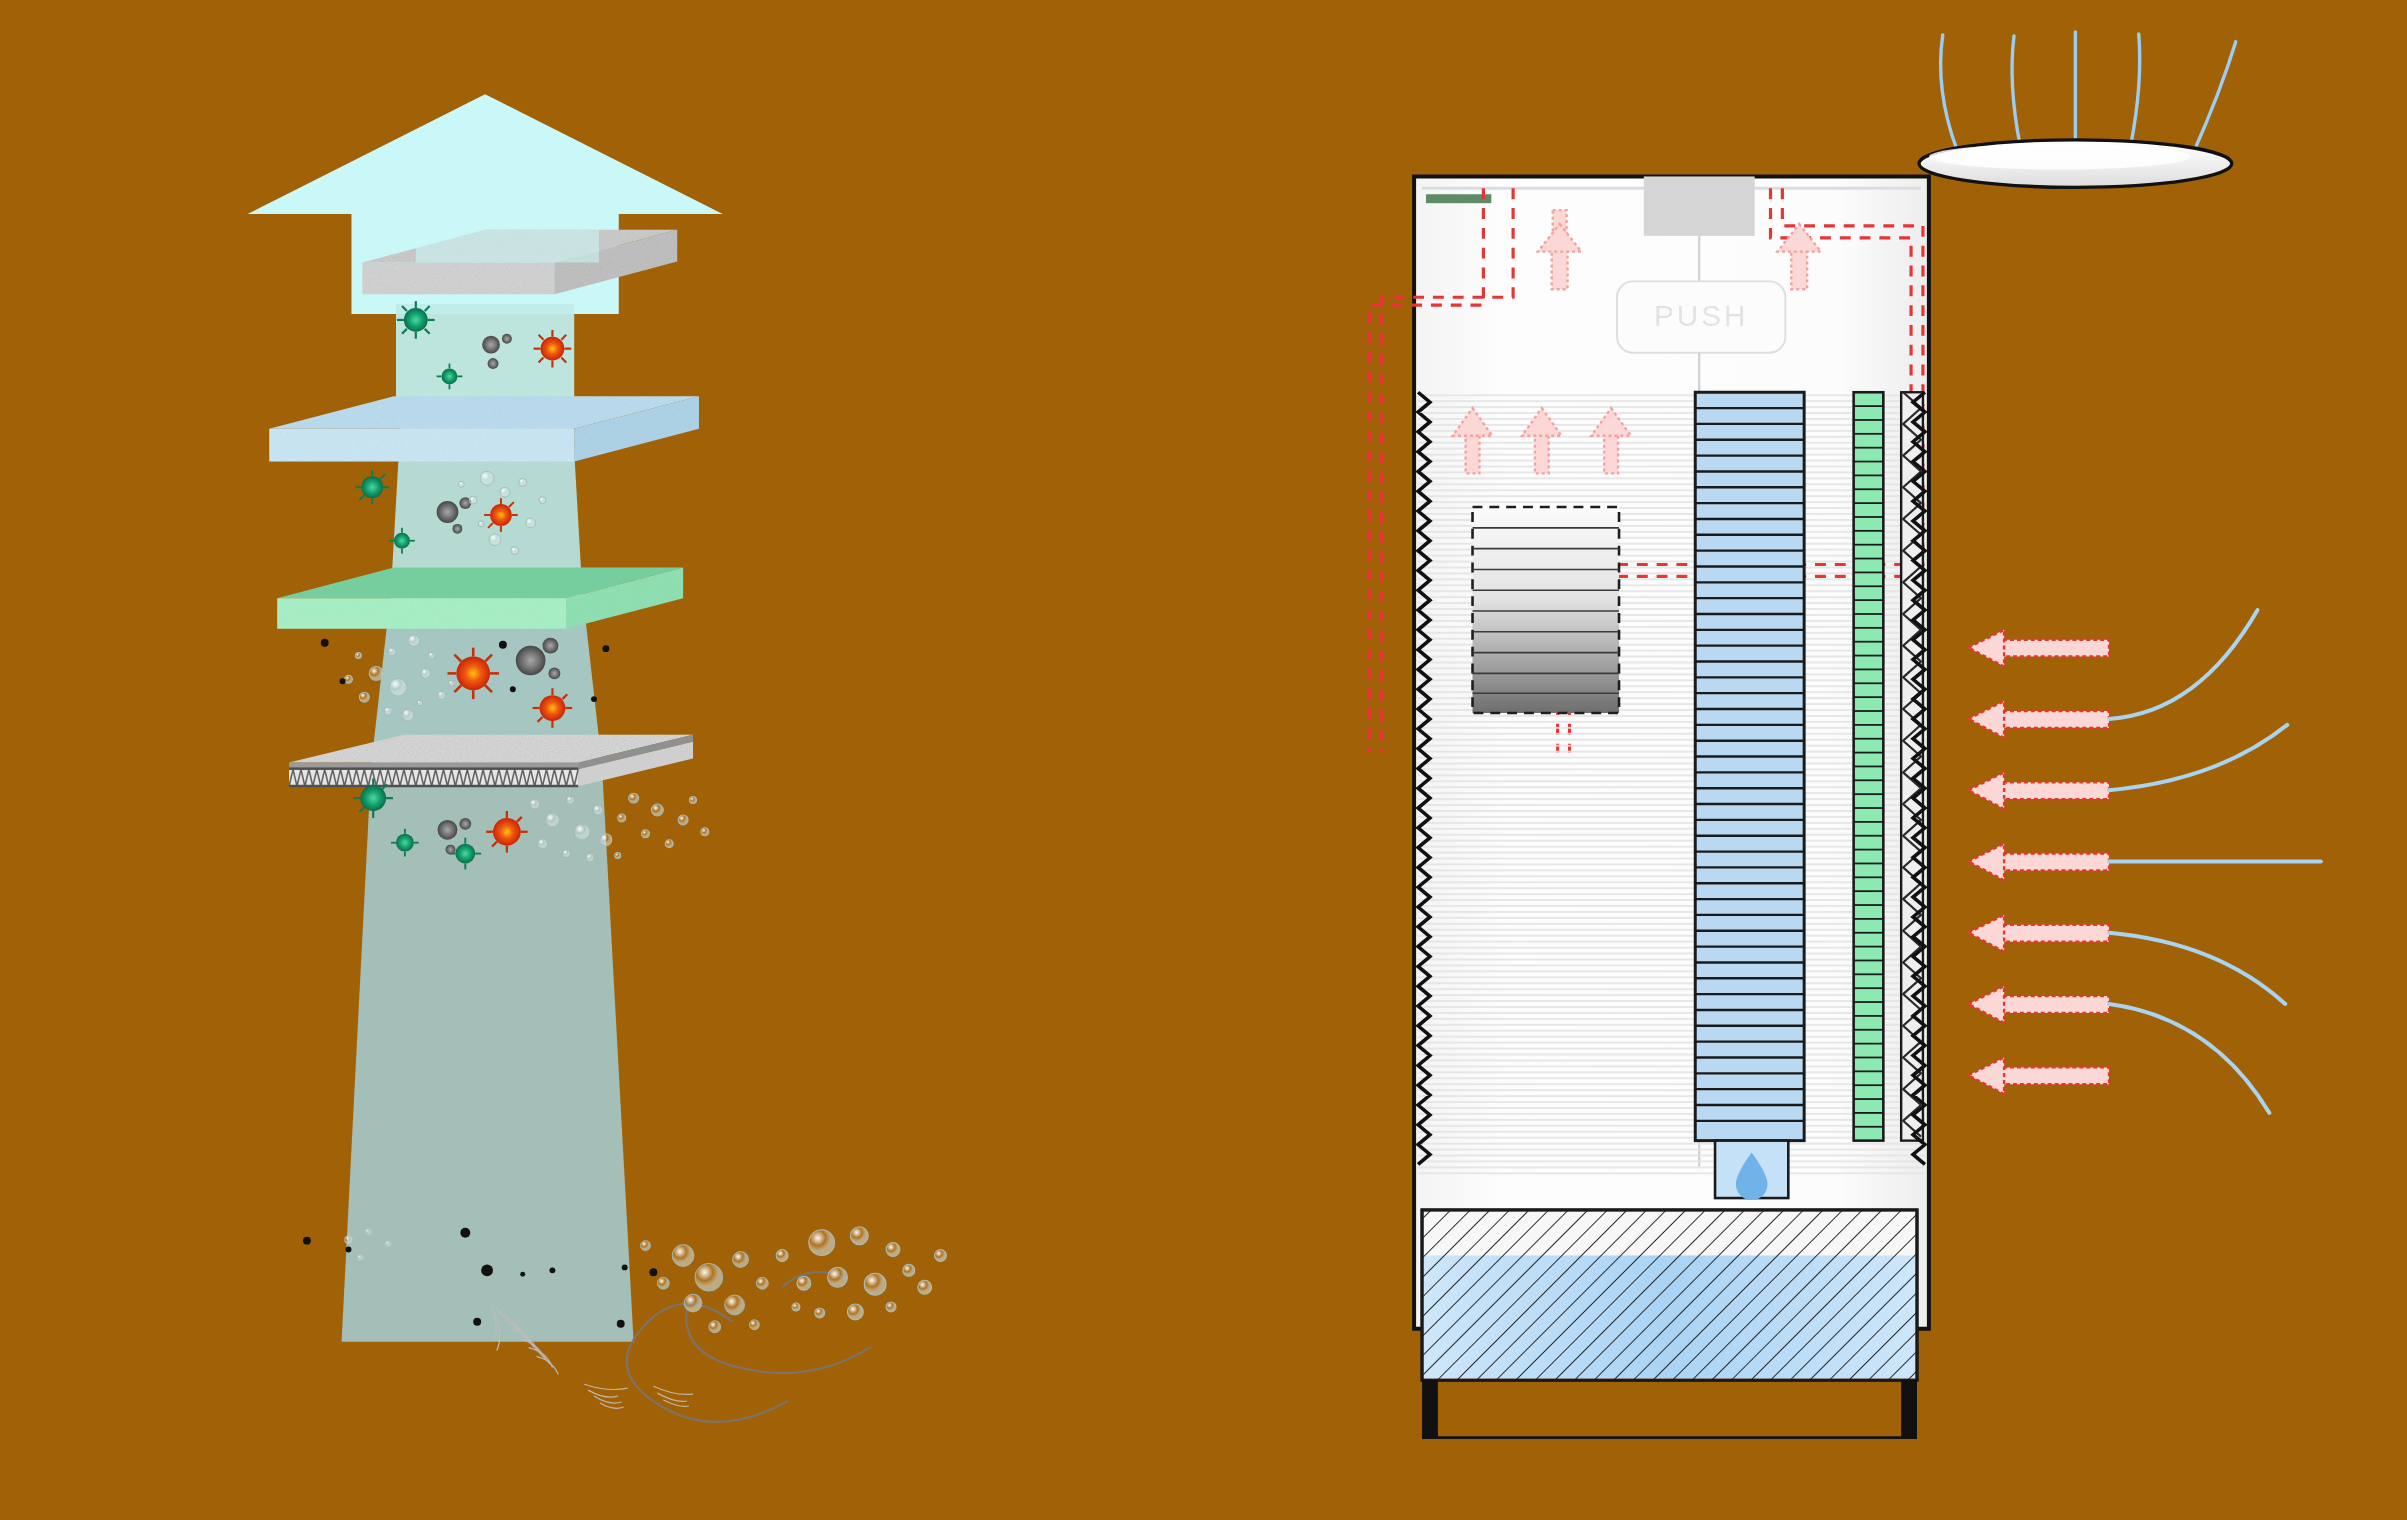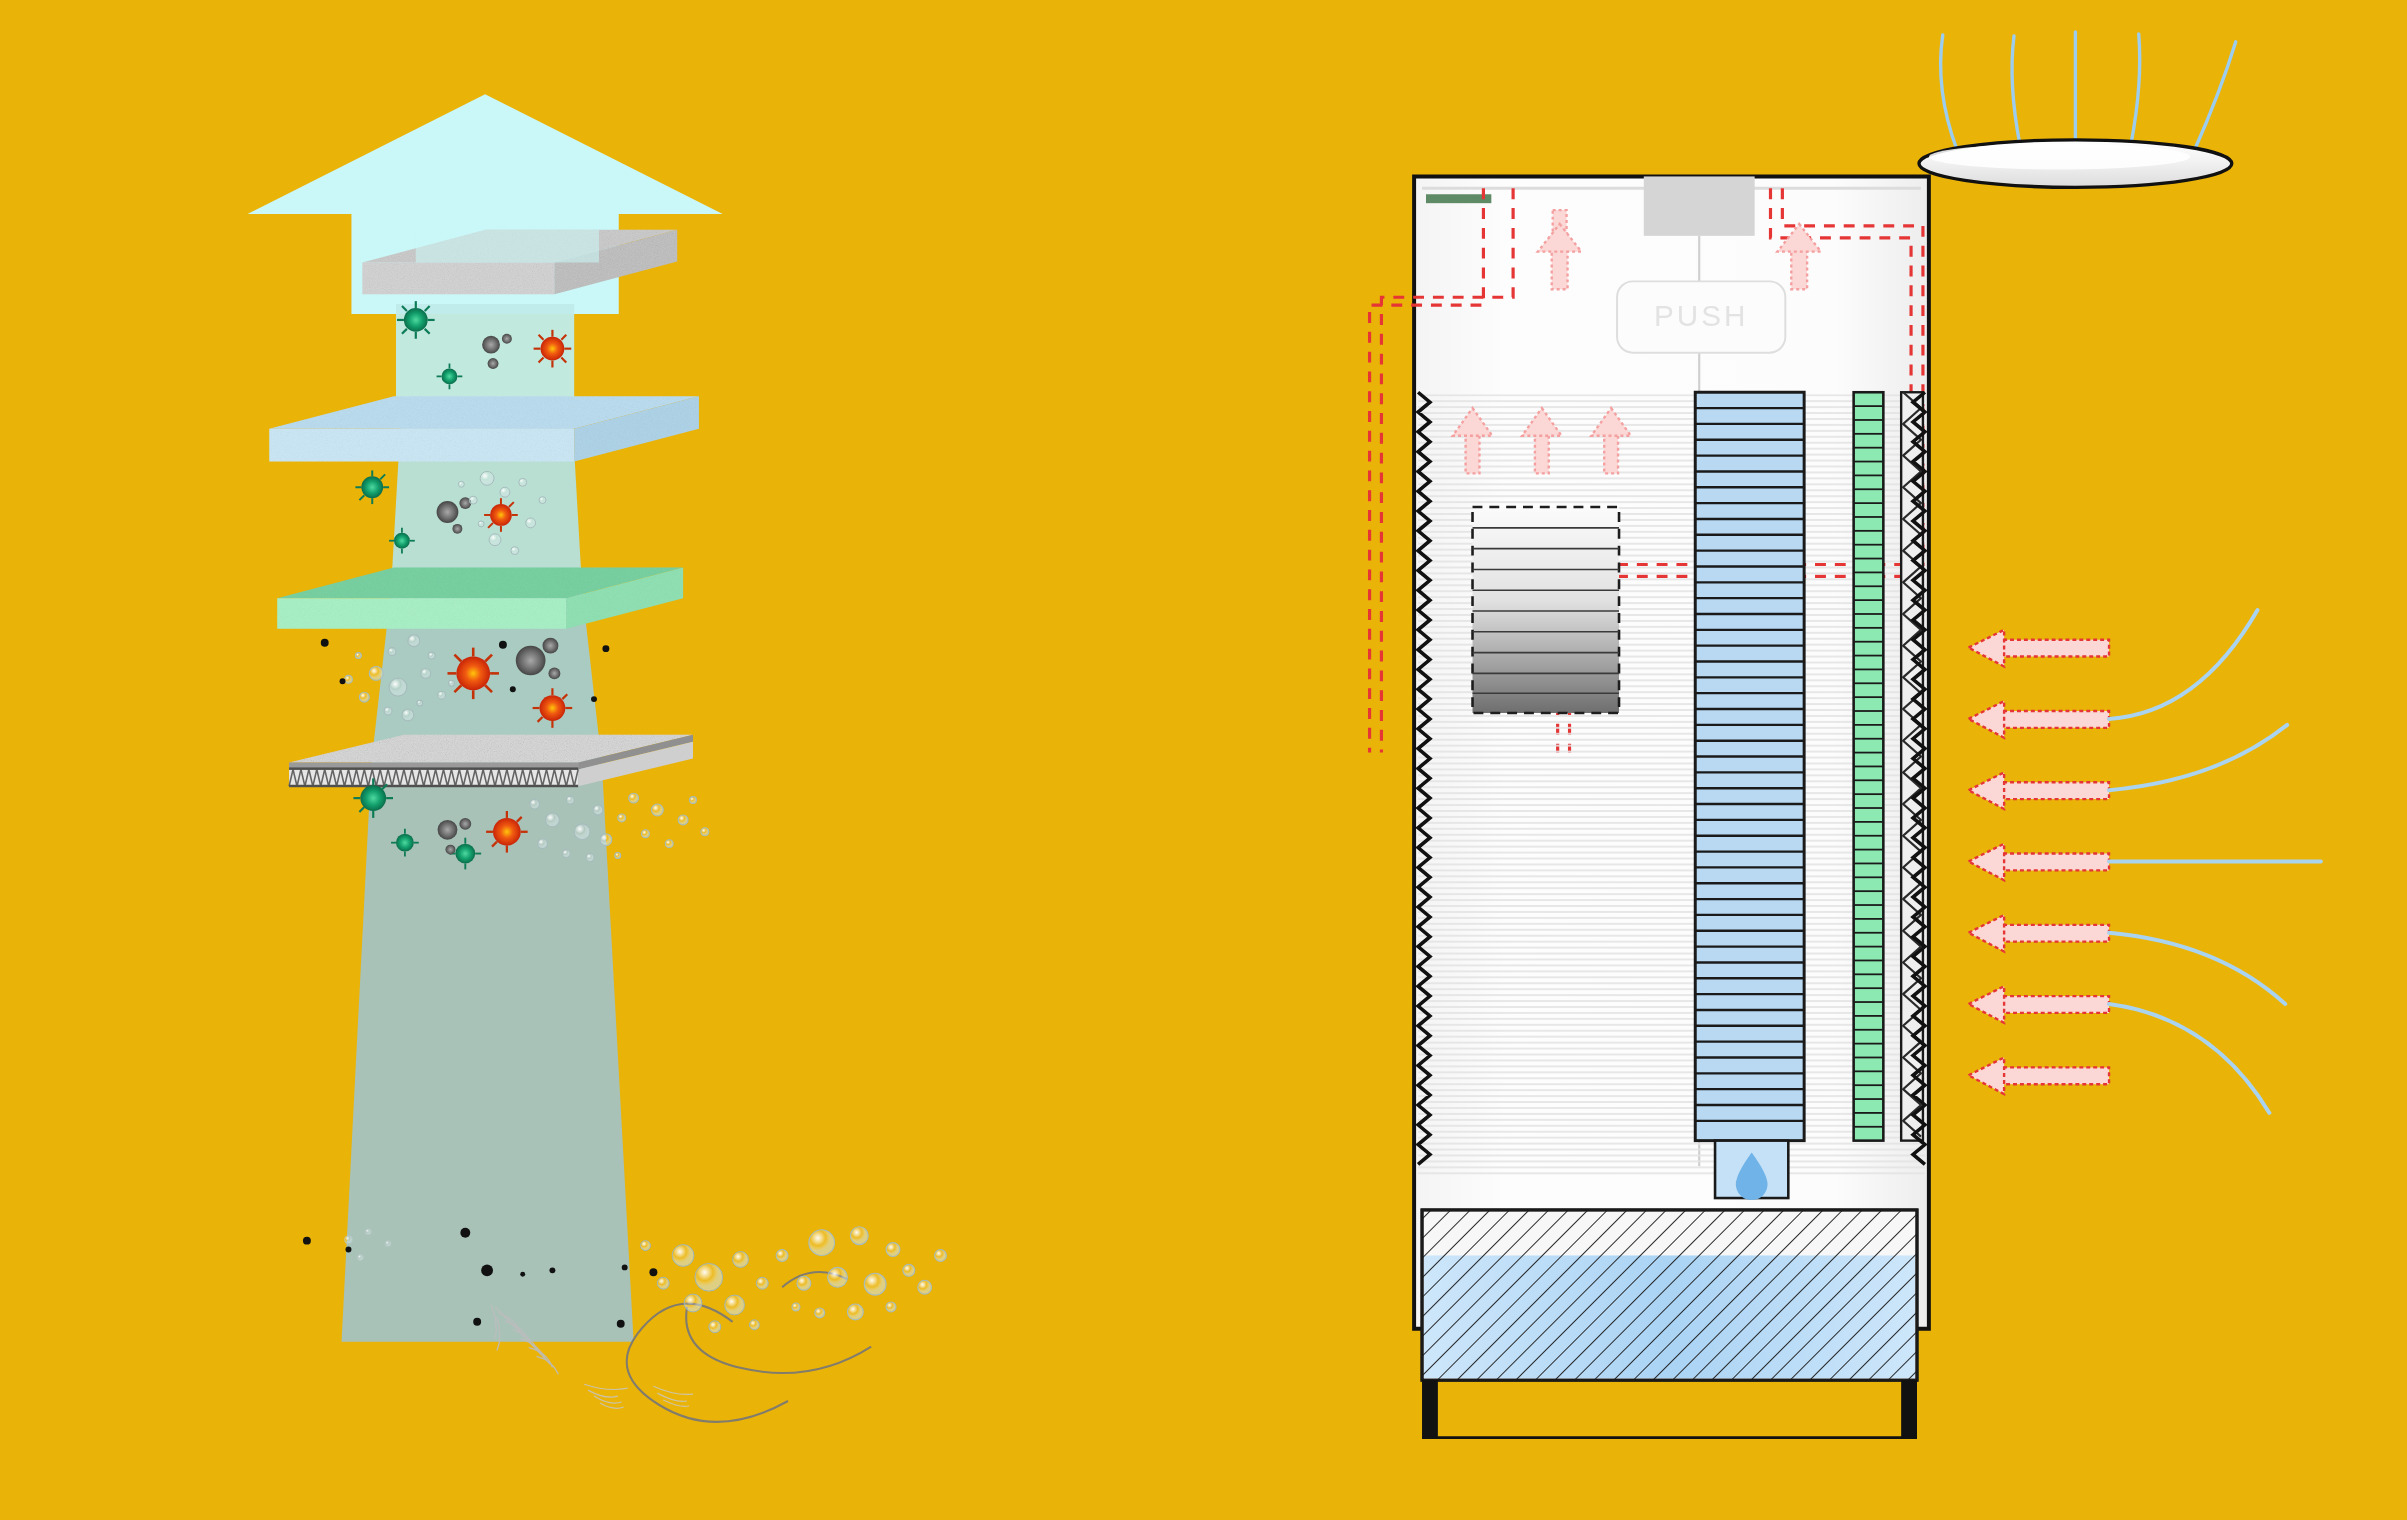--- a/index.html
+++ b/index.html
@@ -1,17 +1,17 @@
 <!DOCTYPE html>
 <html><head>
 <meta charset="utf-8">
 <style>
   html,body{margin:0;padding:0;background:#ffffff;}
   body{width:2408px;height:1521px;overflow:hidden;font-family:"Liberation Sans",sans-serif;}
-  #stage{position:relative;width:2408px;height:1521px;background:#eab308;}
+  #stage{position:relative;width:2408px;height:1521px;background:#a16207;}
   .abs{position:absolute;}
   svg{display:block;}
   .push-label{
     font-family:"Liberation Sans",sans-serif;
     font-size:30px;letter-spacing:3px;fill:#e3e3e3;
   }
 </style>
 </head>
 <body>
 

